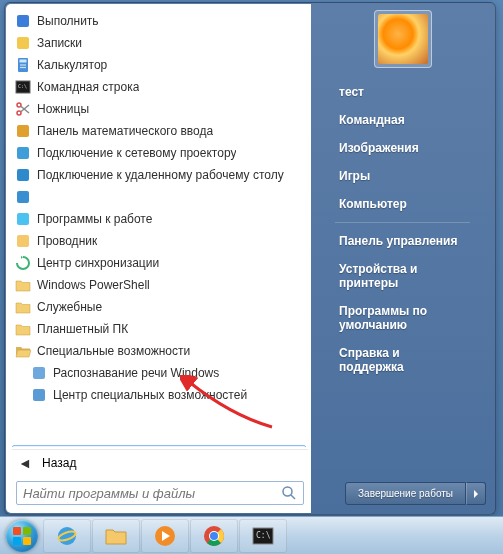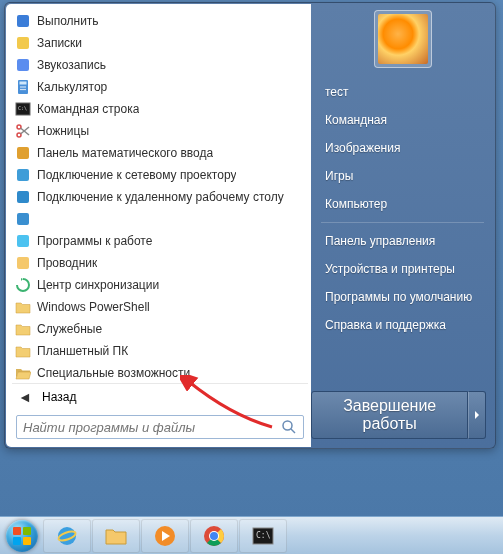--- a/index.html
+++ b/index.html
@@ -7,21 +7,21 @@
   font-family: "Segoe UI", Tahoma, sans-serif;
   font-size: 12px;
   width: 503px; height: 554px;
   overflow: hidden;
   background: linear-gradient(to bottom, #5b88b8 0%, #4a77a7 100%);
   position: relative;
 }
 .start-menu {
   position: absolute;
   top: 2px; left: 4px;
-  width: 492px; height: 447px;
+  width: 492px; height: 513px;
   border-radius: 6px;
   border: 1px solid rgba(0,0,0,.3);
   box-shadow: 0 2px 10px rgba(0,0,0,.3);
   display: flex;
   background: linear-gradient(to bottom, #5d7ea8, #4b6f9d);
   padding: 1px;
 }
 .left-pane {
   width: 305px;
   background: #fff;
@@ -110,40 +110,40 @@
   border: 1px solid rgba(255,255,255,.5);
   border-radius: 4px;
   padding: 3px;
   background: rgba(255,255,255,.2);
 }
 .avatar {
   width: 100%; height: 100%;
   border-radius: 2px;
   background: radial-gradient(circle at 40% 40%, #ffb347 0%, #ff8c00 35%, #ffd166 50%, #c86b28 100%);
 }
-.rp-items { flex: 1; display:flex; flex-direction:column; gap:0; padding: 0 2px;}
+.rp-items { flex: 1; display:flex; flex-direction:column; gap:0; padding: 0 16px; font-weight: bold;}
 .rp-item {
   color: #fff;
   padding: 7px 12px;
   cursor: pointer;
   text-shadow: 0 1px 1px rgba(0,0,0,.3);
   border-radius: 2px;
 }
 .rp-sep { height: 1px; background: rgba(255,255,255,.2); margin: 4px 8px; }
 
 .shutdown-row {
   display:flex; align-items:stretch;
   margin: 4px 8px 8px auto;
 }
 .shutdown-btn {
   background: linear-gradient(to bottom, #6c89ad, #4b6b93);
   border: 1px solid #2d4a70;
   color: #fff;
   padding: 5px 12px;
-  font-size: 16px;
+  font-size: 10px;
   border-radius: 3px 0 0 3px;
   cursor: pointer;
   text-shadow: 0 1px 1px rgba(0,0,0,.3);
 }
 .shutdown-arrow {
   background: linear-gradient(to bottom, #6c89ad, #4b6b93);
   border: 1px solid #2d4a70;
   border-left: 1px solid rgba(255,255,255,.2);
   color: #fff;
   width: 20px;
@@ -214,28 +214,20 @@
           <span class="icon">
             <svg viewBox="0 0 16 16">
               <rect x="2" y="2" width="12" height="12" rx="2" fill="#f2c94c"></rect>
             </svg>
           </span>
           <span class="lbl">Записки</span>
         </div>
         <div class="item">
           <span class="icon">
             <svg viewBox="0 0 16 16">
-              <rect x="2" y="2" width="12" height="12" rx="2" fill="#5b8def"></rect>
-            </svg>
-          </span>
-          <span class="lbl">Звукозапись</span>
-        </div>
-        <div class="item">
-          <span class="icon">
-            <svg viewBox="0 0 16 16">
               <rect x="3" y="1" width="10" height="14" rx="1" fill="#4a90d9"></rect>
               <rect x="4.5" y="2.5" width="7" height="3" fill="#cfe7fb"></rect>
               <circle cx="6" cy="8" r=".8" fill="#fff"></circle>
               <circle cx="8" cy="8" r=".8" fill="#fff"></circle>
               <circle cx="10" cy="8" r=".8" fill="#fff"></circle>
               <circle cx="6" cy="10.5" r=".8" fill="#fff"></circle>
               <circle cx="8" cy="10.5" r=".8" fill="#fff"></circle>
               <circle cx="10" cy="10.5" r=".8" fill="#fff"></circle>
             </svg>
           </span>

